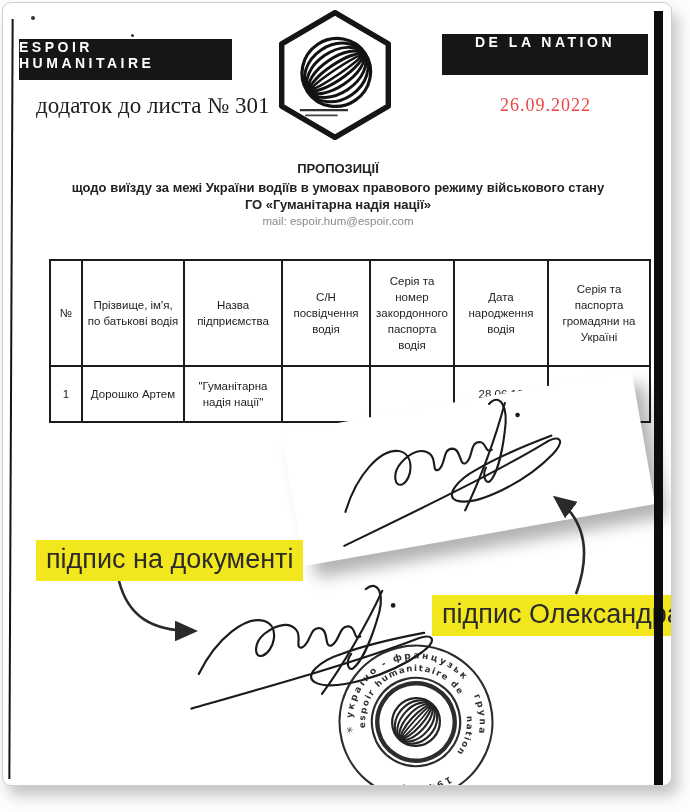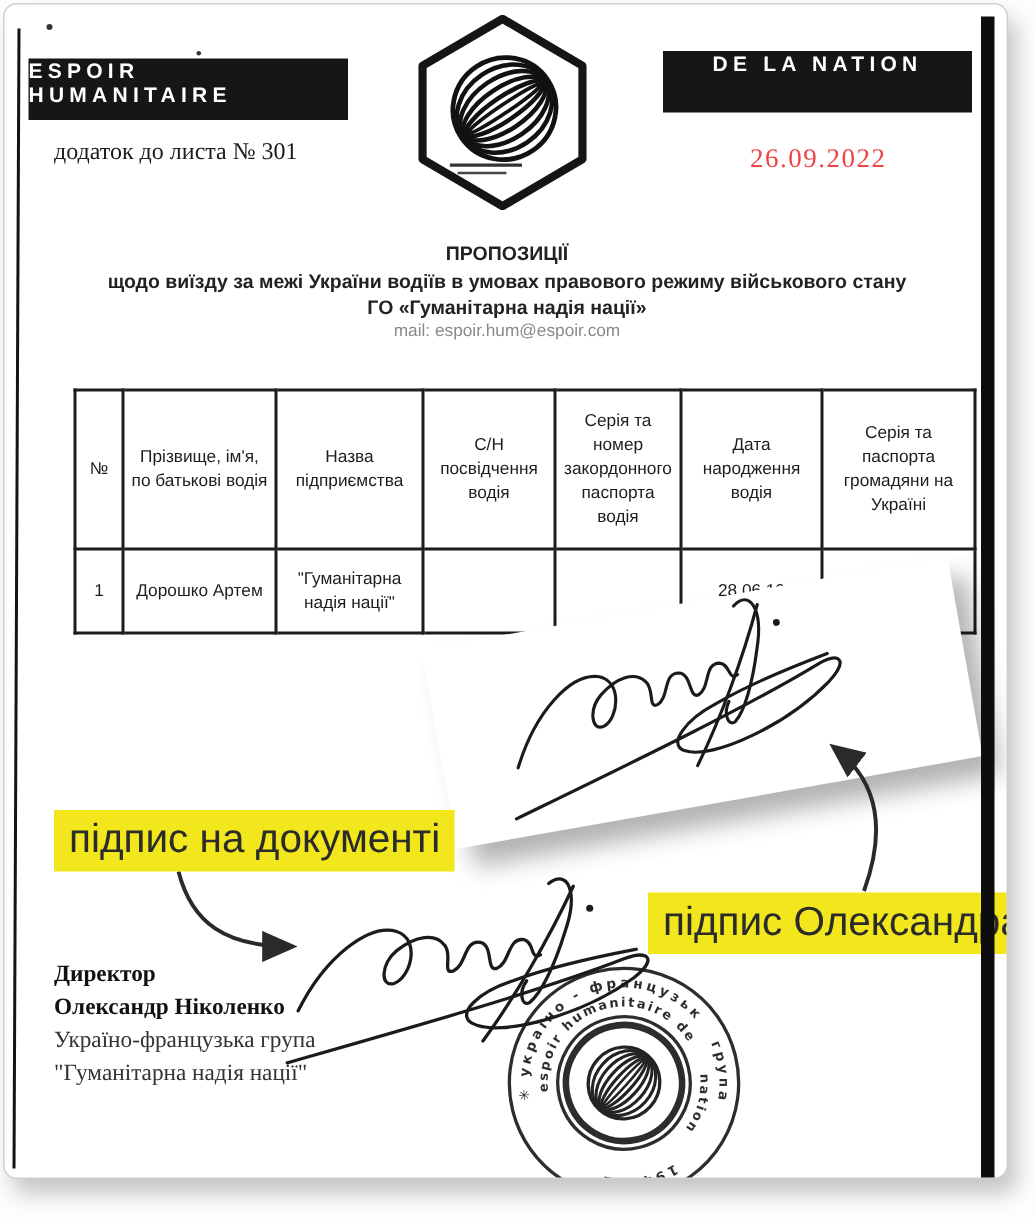--- a/index.html
+++ b/index.html
@@ -17,21 +17,21 @@
 
   .banner { position:absolute; background:#161616; color:#fff; display:flex;
             align-items:flex-start; justify-content:center; letter-spacing:3.5px;
             font-size:14px; font-weight:bold; }
   .banner-left  { left:16px;  top:36px; width:213px; height:41px; }
   .banner-right { left:439px; top:31px; width:206px; height:41px; }
 
   .logo-hex { position:absolute; left:261px; top:7px; width:142px; height:130px; }
 
   .doc-ref { position:absolute; left:33px; top:90px; width:240px;
-             font-family:"Liberation Serif", serif; font-size:16px; color:#1c1c1c; }
+             font-family:"Liberation Serif", serif; font-size:23px; color:#1c1c1c; }
   .doc-date{ position:absolute; left:440px; top:92px; width:205px; text-align:center;
              font-family:"Liberation Serif", serif; font-size:18px; letter-spacing:1px; color:#ef4444; }
 
   .title-block { position:absolute; left:30px; top:158px; width:610px; text-align:center; color:#222; }
   .t-title   { font-weight:bold; font-size:13px; margin-bottom:4px; }
   .t-sub     { font-weight:bold; font-size:13px; }
   .t-org     { font-weight:bold; font-size:13px; margin-top:2px;text-align:center; }
   .t-mail    { font-size:11.5px; color:#8a8a8a; margin-top:3px; }
 
   table.doc { position:absolute; left:46px; top:256px; width:600px;
@@ -167,26 +167,20 @@
   <div class="sig-card">
     <svg width="305" height="140" viewBox="0 0 320 160">
       <use href="#sig"></use>
     </svg>
   </div>
 
   <svg class="doc-sig" viewBox="0 0 320 160">
     <use href="#sig"></use>
   </svg>
 
-  <div class="director">
-    <div class="b">Директор</div>
-    <div class="b">Олександр Ніколенко</div>
-    <div>Україно-французька група</div>
-    <div>"Гуманітарна надія нації"</div>
-  </div>
 
   <svg class="arrows">
     <path d="M116,578 C125,613 148,628 190,628" fill="none" stroke="#2a2a2a" stroke-width="2.6" marker-end="url(#ah)"></path>
     <path d="M573,591 C589,547 580,516 554,496" fill="none" stroke="#2a2a2a" stroke-width="2.6" marker-end="url(#ah)"></path>
   </svg>
 
   <div class="hl hl1">підпис на документі</div>
   <div class="hl hl2">підпис Олександра ІІІ</div>
 
   <svg class="stamp" viewBox="-100 -100 200 200">

